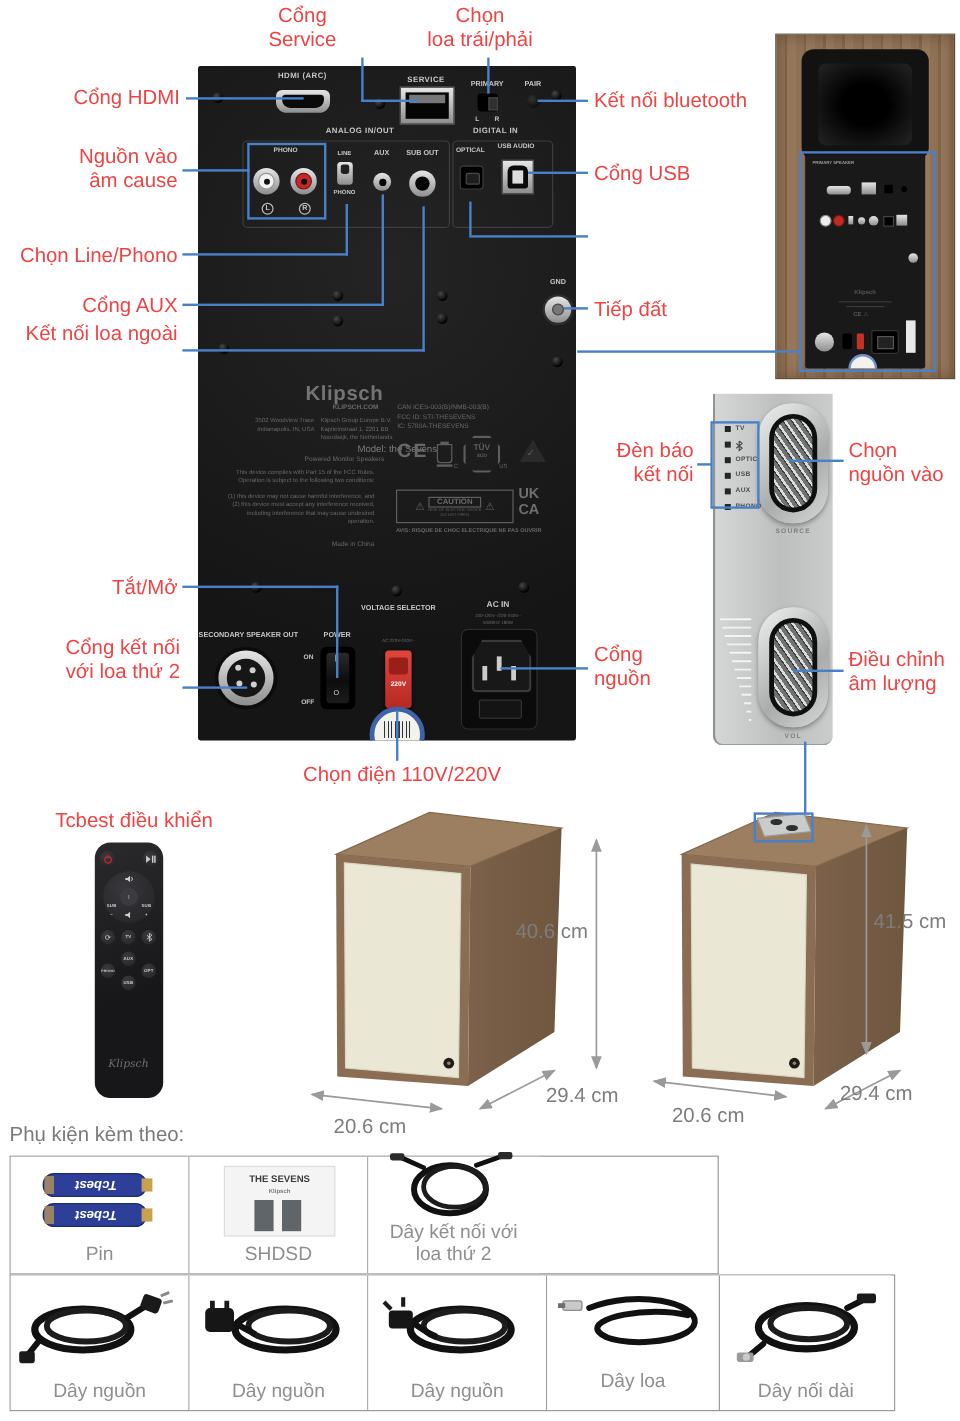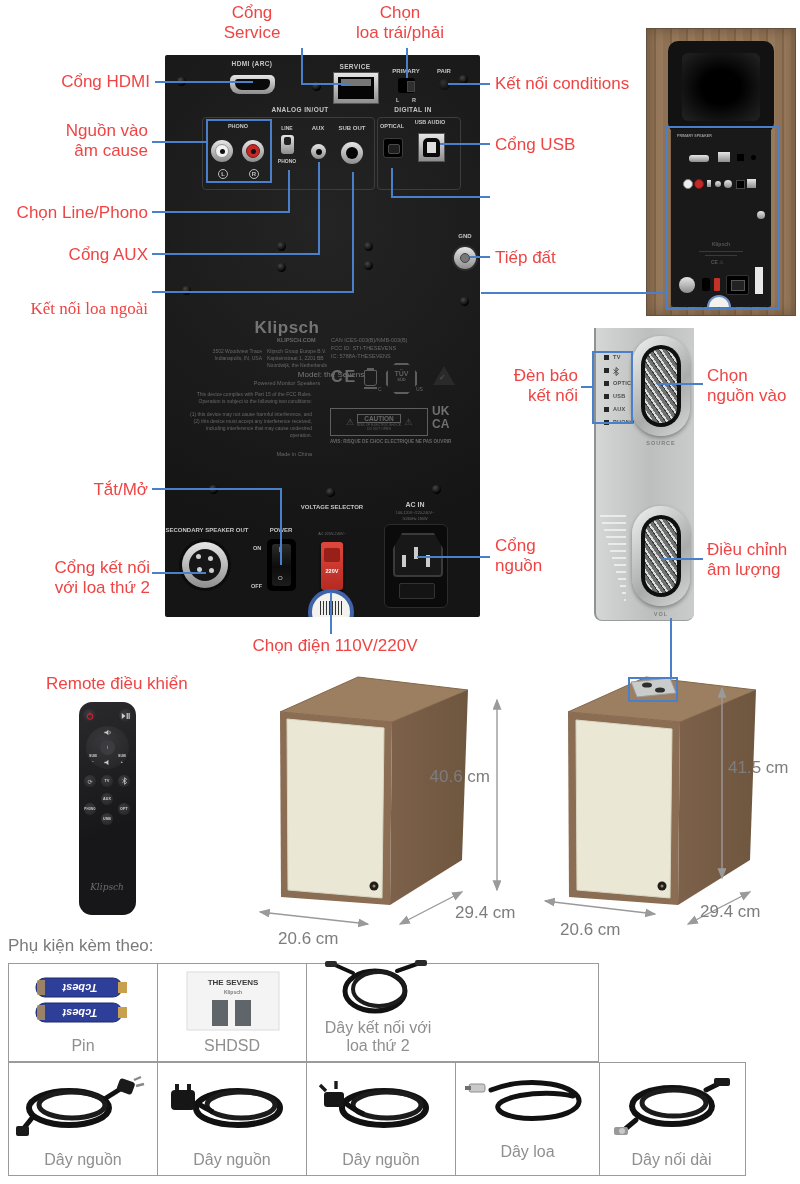--- a/index.html
+++ b/index.html
@@ -64,53 +64,53 @@
 
   <div class="callout ta-c" style="left:252px;top:3px;width:100px;margin-left:-50px;">
     <span style="display:block">Cổng</span>
     <span style="display:block">Service</span>
   </div>
   <div class="callout ta-c" style="left:345px;top:3px;width:110px;">
     <span style="display:block">Chọn</span>
     <span style="display:block">loa trái/phải</span>
   </div>
   <div class="callout ta-r" style="left:20px;top:72px;width:130px;">Cổng HDMI</div>
-  <div class="callout" style="left:495px;top:74px;">Kết nối conditions</div>
+  <div class="callout" style="left:495px;top:74px;">Kết nối bluetooth</div>
   <div class="callout ta-r" style="left:20px;top:121px;width:128px;">
     <span style="display:block">Nguồn vào</span>
     <span style="display:block">âm cause</span>
   </div>
   <div class="callout" style="left:495px;top:135px;">Cổng USB</div>
   <div class="callout ta-r" style="left:10px;top:203px;width:138px;">Chọn Line/Phono</div>
   <div class="callout ta-r" style="left:10px;top:245px;width:138px;">Cổng AUX</div>
-  <div class="callout ta-r" style="left:10px;top:299px;width:138px;font-family:Liberation Serif, serif;">Kết nối loa ngoài</div>
+  <div class="callout ta-r" style="left:10px;top:268px;width:138px;">Kết nối loa ngoài</div>
   <div class="callout" style="left:495px;top:248px;">Tiếp đất</div>
   <div class="callout ta-r" style="left:470px;top:366px;width:108px;">
     <span style="display:block">Đèn báo</span>
     <span style="display:block">kết nối</span>
   </div>
   <div class="callout" style="left:707px;top:366px;">
     <span style="display:block">Chọn</span>
     <span style="display:block">nguồn vào</span>
   </div>
   <div class="callout" style="left:707px;top:540px;">
     <span style="display:block">Điều chỉnh</span>
     <span style="display:block">âm lượng</span>
   </div>
   <div class="callout ta-r" style="left:10px;top:480px;width:138px;">Tắt/Mở</div>
-  <div class="callout ta-r" style="left:10px;top:558px;width:140px;">
+  <div class="callout ta-r" style="left:10px;top:530px;width:140px;">
     <span style="display:block">Cổng kết nối</span>
     <span style="display:block">với loa thứ 2</span>
   </div>
   <div class="callout" style="left:495px;top:536px;">
     <span style="display:block">Cổng</span>
     <span style="display:block">nguồn</span>
   </div>
   <div class="callout ta-c" style="left:240px;top:636px;width:190px;">Chọn điện 110V/220V</div>
-  <div class="callout" style="left:46px;top:674px;">Remote điều khiển</div>
+  <div class="callout" style="left:46px;top:674px;">Tcbest điều khiển</div>
 
   <div class="bl hl" style="left:155px;top:81px;width:98px;"></div>
   <div class="bl vl" style="left:301px;top:48px;height:37px;"></div>
   <div class="bl hl" style="left:301px;top:83px;width:48px;"></div>
   <div class="bl vl" style="left:406px;top:48px;height:30px;"></div>
   <div class="bl hl" style="left:448px;top:83px;width:42px;"></div>
   <div class="bl hl" style="left:152px;top:141px;width:56px;"></div>
   <div class="bl hl" style="left:440px;top:143px;width:50px;"></div>
   <div class="bl vl" style="left:391px;top:168px;height:28px;"></div>
   <div class="bl hl" style="left:391px;top:196px;width:99px;"></div>

